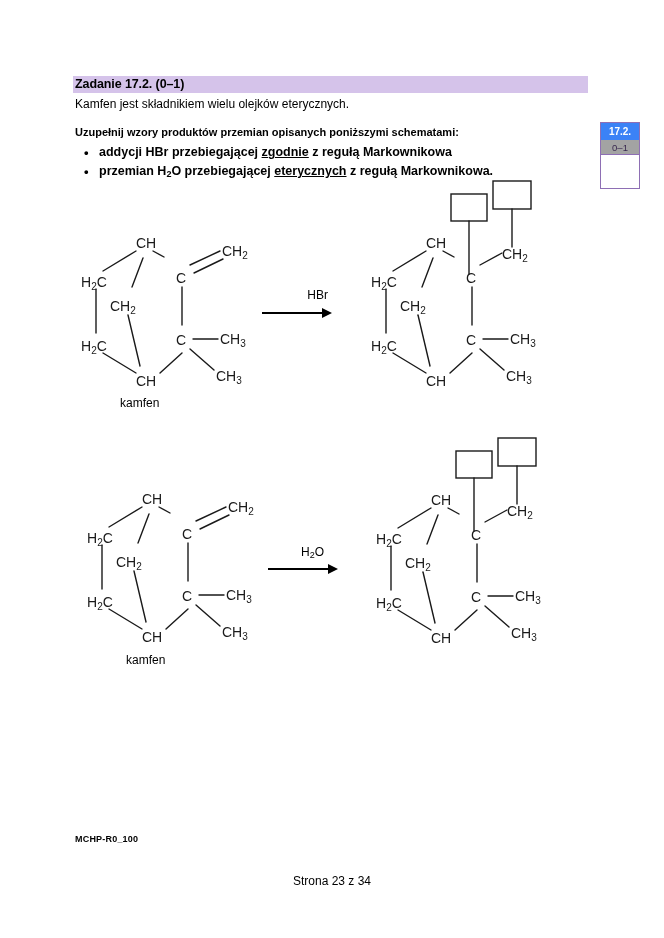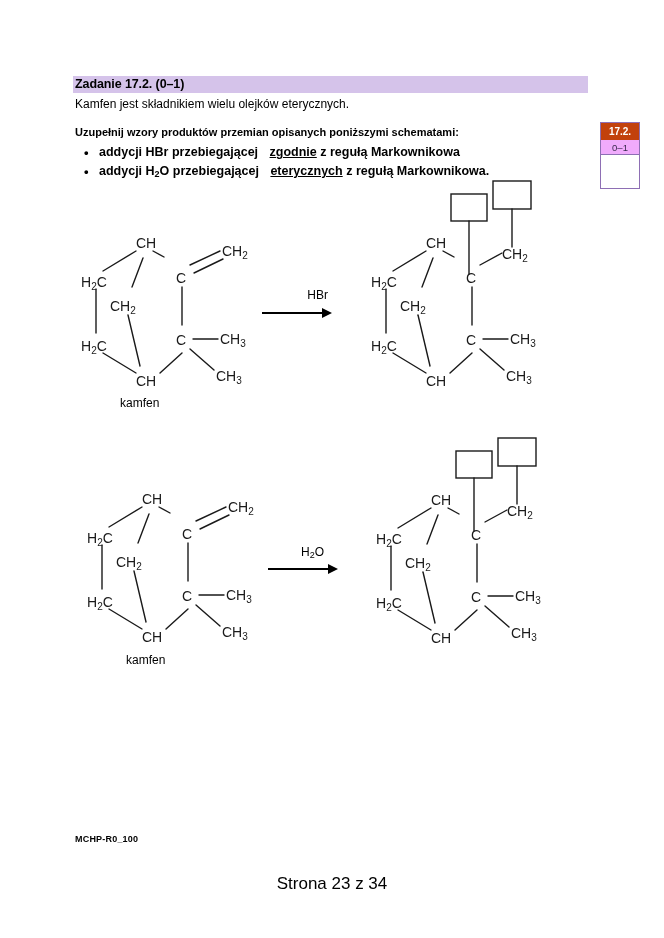--- a/index.html
+++ b/index.html
@@ -71,47 +71,47 @@
     padding-left: 24px;
     white-space: nowrap;
   }
   .bullet-dot {
     position: absolute;
     left: 9px;
     top: 0;
     font-size: 13px;
     line-height: 19px;
   }
-  .u { text-decoration: underline; margin-left: 8px; }
+  .u { text-decoration: underline; }
   sub { font-size: 9px; vertical-align: baseline; position: relative; top: 2px; }
 
   
   .score-box {
     position: absolute;
     left: 600px;
     top: 122px;
     width: 40px;
     height: 67px;
     border: 1px solid #8e6fb4;
     box-sizing: border-box;
     background: #ffffff;
   }
   .score-num {
     height: 17px;
-    background: #c2410c;
+    background: #3b82f6;
     color: #ffffff;
     font-size: 10px;
     font-weight: bold;
     text-align: center;
     line-height: 17px;
     box-sizing: border-box;
   }
   .score-range {
     height: 15px;
-    background: #f0abfc;
+    background: #a3a3a3;
     color: #3a2a50;
     font-size: 9.5px;
     text-align: center;
     line-height: 15px;
     box-sizing: border-box;
     border-bottom: 1px solid #8e6fb4;
   }
   .score-blank {
     height: 33px;
     background: #ffffff;
@@ -141,40 +141,40 @@
     font-size: 9px;
     font-weight: bold;
     letter-spacing: 0.2px;
   }
   .footer-page {
     position: absolute;
     left: 0;
     top: 874px;
     width: 664px;
     text-align: center;
-    font-size: 17px;
+    font-size: 12px;
   }
 </style>
 </head>
 <body>
 
 <div class="page">
 
   <div class="task-heading">Zadanie 17.2. (0–1)</div>
 
   <div class="intro-line">Kamfen jest składnikiem wielu olejków eterycznych.</div>
 
   <div class="instruction">Uzupełnij wzory produktów przemian opisanych poniższymi schematami:</div>
 
   <div class="bullets">
     <div class="bullet-row">
       <span class="bullet-dot">•</span><span>addycji HBr przebiegającej </span><span class="u">zgodnie</span><span> z regułą Markownikowa</span>
     </div>
     <div class="bullet-row">
-      <span class="bullet-dot">•</span><span>addycji H</span><sub>2</sub><span>O przebiegającej </span><span class="u">eterycznych</span><span> z regułą Markownikowa.</span>
+      <span class="bullet-dot">•</span><span>przemian H</span><sub>2</sub><span>O przebiegającej </span><span class="u">eterycznych</span><span> z regułą Markownikowa.</span>
     </div>
   </div>
 
   <div class="score-box">
     <div class="score-num">17.2.</div>
     <div class="score-range">0–1</div>
     <div class="score-blank"></div>
   </div>
 
   <div class="scheme" style="left:70px; top:225px;">

